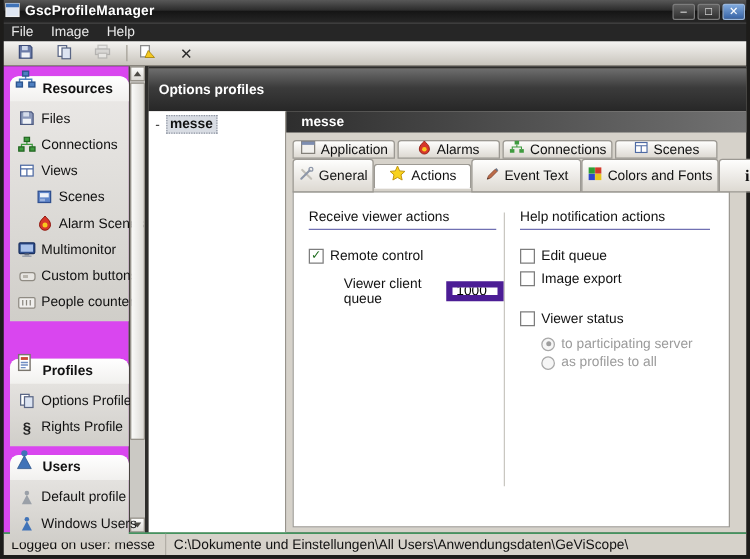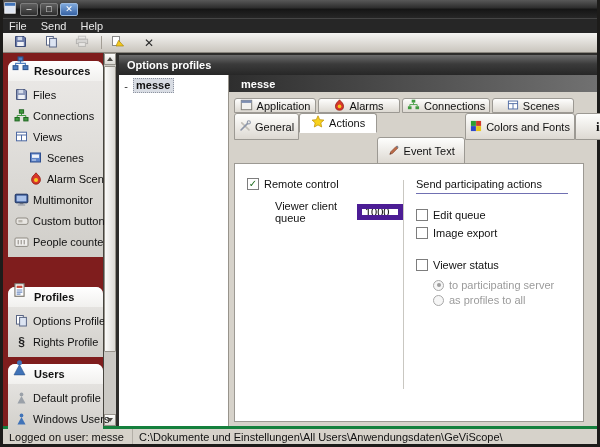--- a/index.html
+++ b/index.html
@@ -28,21 +28,21 @@
              display:flex; align-items:center; padding-left:5px; }
   .tbtn { width:24px; height:17px; display:flex; align-items:center; justify-content:center; margin-right:7px; }
   .tbtn.disabled { opacity:.5; }
   .tsep { width:1px; height:13px; background:#a39e95; margin:0 4px 0 0; }
   .tbtn .xglyph { font-size:12px; font-weight:bold; color:#2a2a2a; }
 
   
   .mainrow { flex:1; display:flex; min-height:0; }
 
   
-  .sidebar { width:100px; background:#7f1d1d; padding-left:5px; }
+  .sidebar { width:100px; background:#d946ef; padding-left:5px; }
   .section { position:relative; background:linear-gradient(#eceae8,#d0cec9); border-radius:7px 7px 0 0; padding-bottom:5px; }
   .sec-resources { margin-top:8px; } .sec-profiles { margin-top:30px; } .sec-users { margin-top:7px; }
   .sec-icon { position:absolute; left:4px; top:-5px; width:17px; height:17px; }
   .sec-header { height:20px; background:linear-gradient(#ffffff,#f1f0ee); border-radius:7px 7px 0 0;
                 display:flex; align-items:center; padding-left:26px; font-weight:bold; }
   .sec-items { padding-top:3px; }
   .sb-item { height:21px; display:flex; align-items:center; gap:4px; padding-left:6px; white-space:nowrap; cursor:default; }
   .sb-item.indent { padding-left:20px; }
   .sb-item .ic { width:15px; display:flex; justify-content:center; flex:0 0 15px; }
   .glyph-sign { font-weight:bold; font-size:12px; color:#222; }
@@ -52,40 +52,40 @@
   .sb-arrow { height:12px; background:linear-gradient(#fdfdfc,#dbd9d4); border:1px solid #97938b; display:flex; align-items:center; justify-content:center; }
   .tri-up { width:0; height:0; border-left:3px solid transparent; border-right:3px solid transparent; border-bottom:4px solid #4c4a45; }
   .tri-down { width:0; height:0; border-left:3px solid transparent; border-right:3px solid transparent; border-top:4px solid #4c4a45; }
   .sb-track { flex:1; position:relative; }
   .sb-thumb { position:absolute; top:1px; left:0; right:0; height:82%;
               background:linear-gradient(90deg,#fbfbfa,#dcdad5); border:1px solid #97938b; border-radius:1px; }
   .maingap { width:3px; background:#2e2d2b; }
 
   
   .main { flex:1; display:flex; flex-direction:column; background:#d6d2ca; border-top:2px solid #2e2d2b; min-width:0; }
-  .options-header { height:20px; background:linear-gradient(#6d6d6d,#3b3b3b 45%,#272727);
+  .options-header { height:34px; background:linear-gradient(#6d6d6d,#3b3b3b 45%,#272727);
                     color:#fff; font-weight:bold; display:flex; align-items:center; padding-left:8px; }
   .main-body { flex:1; display:flex; min-height:0; }
   .tree { width:110px; background:#fff; border-right:1px solid #97938b; padding:3px 0 0 3px; }
   .tree-item { display:flex; align-items:center; gap:3px; }
   .expander { width:8px; text-align:center; color:#333; cursor:default; }
   .tree-label { font-weight:bold; background:#d8dce3; border:1px dotted #8d93a0; padding:0 3px 1px 2px; cursor:default; }
 
   .detail { flex:1; display:flex; flex-direction:column; min-width:0; }
   .messe-header { height:17px; background:linear-gradient(90deg,#2e2e2e,#717171); color:#fff; font-weight:bold;
                   display:flex; align-items:center; padding-left:12px; margin-bottom:6px; }
   .tabswrap { flex:1; display:flex; flex-direction:column; padding:0 13px 4px 5px; min-height:0; }
-  .tabrow { display:flex; align-items:flex-start; }
+  .tabrow { display:flex; align-items:center; }
   .tab { display:flex; align-items:center; justify-content:center; gap:4px; white-space:nowrap; cursor:default;
          background:linear-gradient(#fefefd,#ddd9d2); border:1px solid #9c9993; border-radius:3px 3px 0 0; padding:0 4px; }
   .row1 .tab { flex:0 0 82px; height:15px; margin-right:2px; }
   .row2 { margin-bottom:-1px; position:relative; z-index:2; }
   .row2 .tab { height:27px; border-bottom:1px solid #9c9993; }
   .row2 .tab.selected { background:#fff; border-bottom:1px solid #fff; height:20px; }
-  .t-general { flex:0 0 60px; } .t-actions { flex:0 0 78px; } .t-event { flex:0 0 88px;margin-top:24px; }
+  .t-general { flex:0 0 60px; } .t-actions { flex:0 0 78px; } .t-event { flex:0 0 88px; }
   .t-colors { flex:0 0 108px; }
   .t-info { flex:0 0 46px; font-family:"Liberation Serif","DejaVu Serif",serif; font-weight:bold; font-size:13px; }
 
   .content { flex:1; background:#fff; border:1px solid #9c9993; display:flex; min-height:0; }
   .col-left { width:168px; padding:14px 0 0 12px; }
   .vdivider { width:1px; background:#c9c7c1; margin:16px 0 32px 0; }
   .col-right { flex:1; padding:14px 12px 0 12px; min-width:0; }
   .group-heading { padding-bottom:3px; border-bottom:1px solid #7070b2; margin-bottom:15px; }
   .col-left .group-heading { width:150px; } .col-right .group-heading { width:152px; }
   .check-row { display:flex; align-items:center; gap:5px; margin-bottom:6px; cursor:default; }
@@ -94,45 +94,46 @@
   .num-row { display:flex; align-items:center; gap:8px; margin:10px 0 0 28px; }
   input.num { width:46px; height:16px; border:5px solid #4c1d95; font:11px "Liberation Sans",sans-serif; padding:0 3px; }
   .vgap { height:14px; }
   .radio-group { margin:8px 0 0 17px; color:#9b9b9b; }
   .radio-row { display:flex; align-items:center; gap:5px; margin-bottom:3px; cursor:default; }
   .radio { width:11px; height:11px; flex:0 0 11px; border:1px solid #a8a8a8; border-radius:50%; background:#f6f6f6;
            display:flex; align-items:center; justify-content:center; }
   .radio .dot { width:4px; height:4px; border-radius:50%; background:#9e9e9e; }
 
   
-  .statusbar { height:18px; background:#d6d2ca; border-top:3px solid #15803d; display:flex; align-items:stretch; }
+  .statusbar { height:18px; background:#d6d2ca; border-top:1px solid #15803d; display:flex; align-items:stretch; }
   .status-cell { display:flex; align-items:center; padding:0 6px; border-right:1px solid #b3afa7; }
   .status-left { width:130px; }
   .status-path { flex:1; border-right:none; }
 </style>
 </head>
 <body>
 
 <div class="window">
 
   <div class="titlebar">
     <span><svg width="12" height="12" viewBox="0 0 12 12">
           <rect x=".8" y=".8" width="10.4" height="10.4" fill="#dfe6f2" stroke="#f0f0f0"></rect>
           <rect x=".8" y=".8" width="10.4" height="3" fill="#4073b8"></rect>
         </svg></span>
+    <span class="title">GscProfileManager</span>
     <span class="winbtns">
       <span class="wbtn">–</span>
       <span class="wbtn">□</span>
       <span class="wbtn close">✕</span>
     </span>
   </div>
 
   <div class="menubar">
     <span class="menu-item">File</span>
-    <span class="menu-item">Send</span>
+    <span class="menu-item">Image</span>
     <span class="menu-item">Help</span>
   </div>
 
   <div class="toolbar">
     <span class="tbtn">
         <span><svg width="13" height="13" viewBox="0 0 13 13">
             <path d="M1.5 1.5h8.5l1.5 1.5v8.5H1.5z" fill="#6b7ba8" stroke="#3d4c78"></path>
             <rect x="3.2" y="7" width="6.6" height="4" fill="#f0f2f6"></rect>
             <rect x="3.6" y="1.8" width="4.6" height="3.4" fill="#cfd8ea"></rect>
           </svg></span>
@@ -407,34 +408,35 @@
                     </svg></span>
                   <span>Colors and Fonts</span>
                 </div>
               <div class="tab t-info">
                   <span>i</span>
                 </div>
             </div>
 
             <div class="content">
               <div class="col-left">
+                <div class="group-heading">Receive viewer actions</div>
                 <div class="check-row">
                   <span class="checkbox">
                       <span>✓</span>
                     </span>
                   <span>Remote control</span>
                 </div>
                 <div class="num-row">
                   <span>Viewer client queue</span>
                   <input class="num" value="1000" style="">
                 </div>
               </div>
               <div class="vdivider"></div>
               <div class="col-right">
-                <div class="group-heading">Send participating actions</div>
+                <div class="group-heading">Help notification actions</div>
                 <div class="check-row">
                   <span class="checkbox"></span>
                   <span>Edit queue</span>
                 </div>
                 <div class="check-row">
                   <span class="checkbox"></span>
                   <span>Image export</span>
                 </div>
                 <div class="vgap"></div>
                 <div class="check-row">

